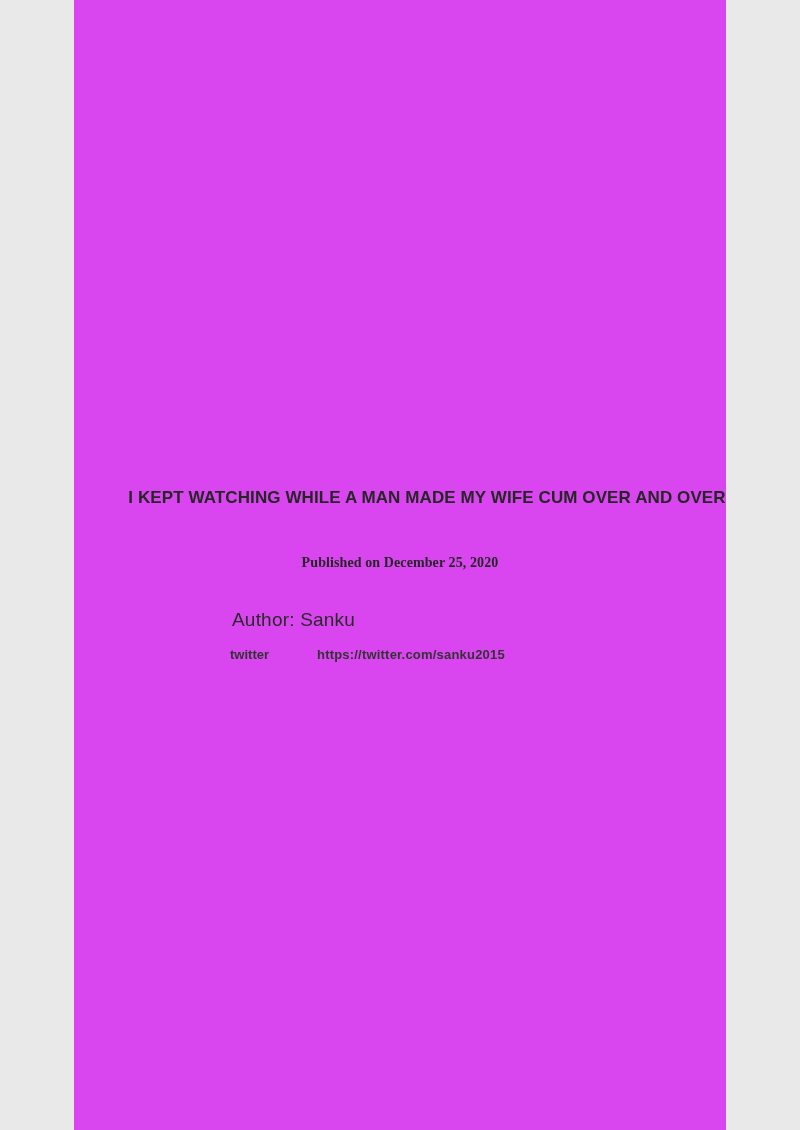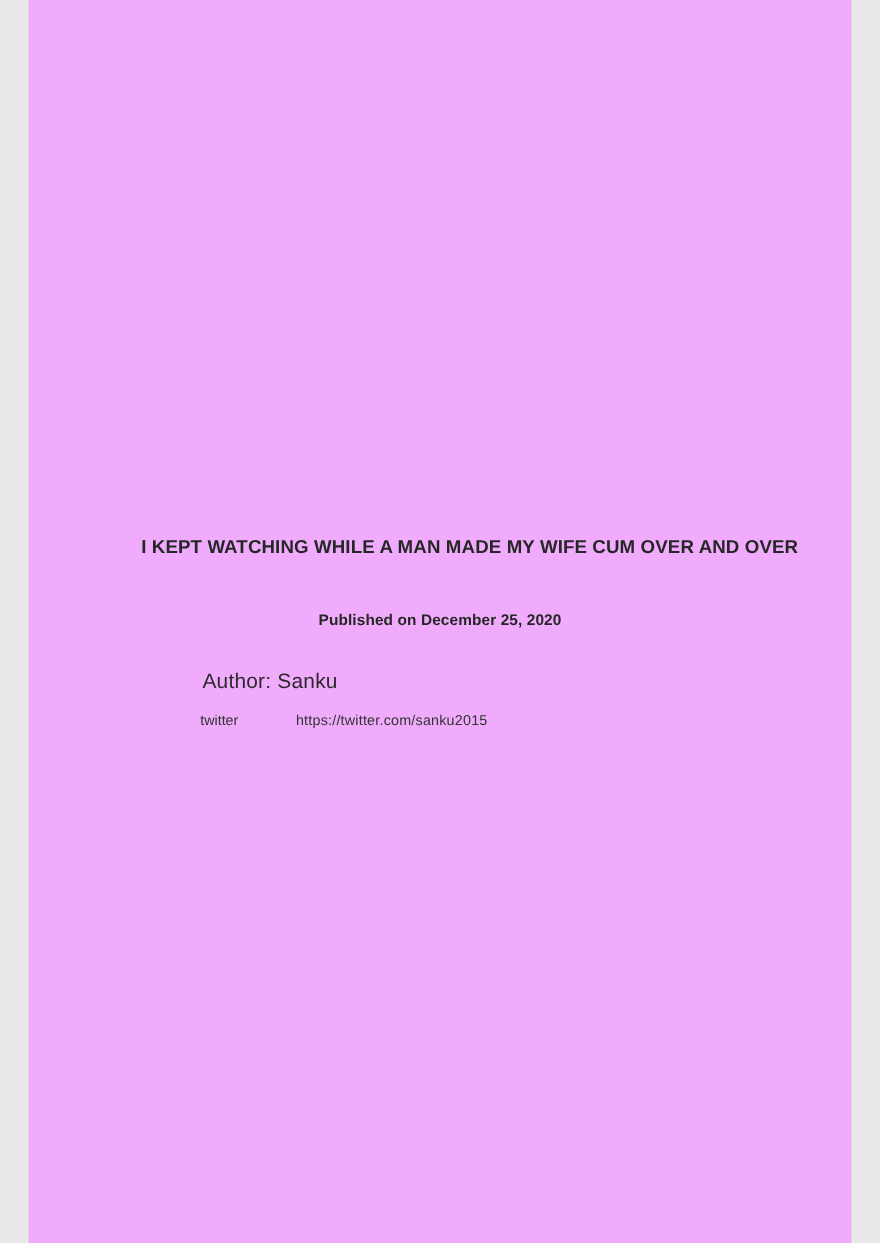--- a/index.html
+++ b/index.html
@@ -2,24 +2,24 @@
 <html><head>
 <meta charset="utf-8">
 <style>
   html, body {
     margin: 0;
     padding: 0;
     background: #e9e9e9;
   }
   .page {
     position: relative;
-    width: 748px;
+    width: 652px;
     height: 1130px;
     margin: 0 auto;
-    background: #f0abfc;
+    background: #d946ef;
     overflow: hidden;
     font-family: "Liberation Sans", "DejaVu Sans", sans-serif;
   }
   .doc-title {
     position: absolute;
     top: 488px;
     left: 0;
     width: 100%;
     box-sizing: border-box;
     padding-left: 54px;
@@ -36,38 +36,39 @@
     position: absolute;
     top: 554px;
     left: 0;
     width: 100%;
     text-align: center;
     font-size: 14px;
     line-height: 18px;
     font-weight: bold;
     letter-spacing: 0.1px;
     color: #262626;
+    font-family: Liberation Serif, serif;
   }
   .author-line {
     position: absolute;
     top: 608px;
     left: 158px;
     font-size: 19px;
     line-height: 24px;
     font-weight: normal;
     letter-spacing: 0.2px;
     color: #2a2a2a;
   }
   .twitter-line {
     position: absolute;
     top: 646px;
     left: 156px;
     font-size: 13px;
     line-height: 17px;
-    font-weight: normal;
+    font-weight: bold;
     color: #333333;
     white-space: nowrap;
   }
   .twitter-label {
     display: inline-block;
     width: 87px;
   }
   .twitter-url {
     display: inline-block;
     letter-spacing: 0.2px;

